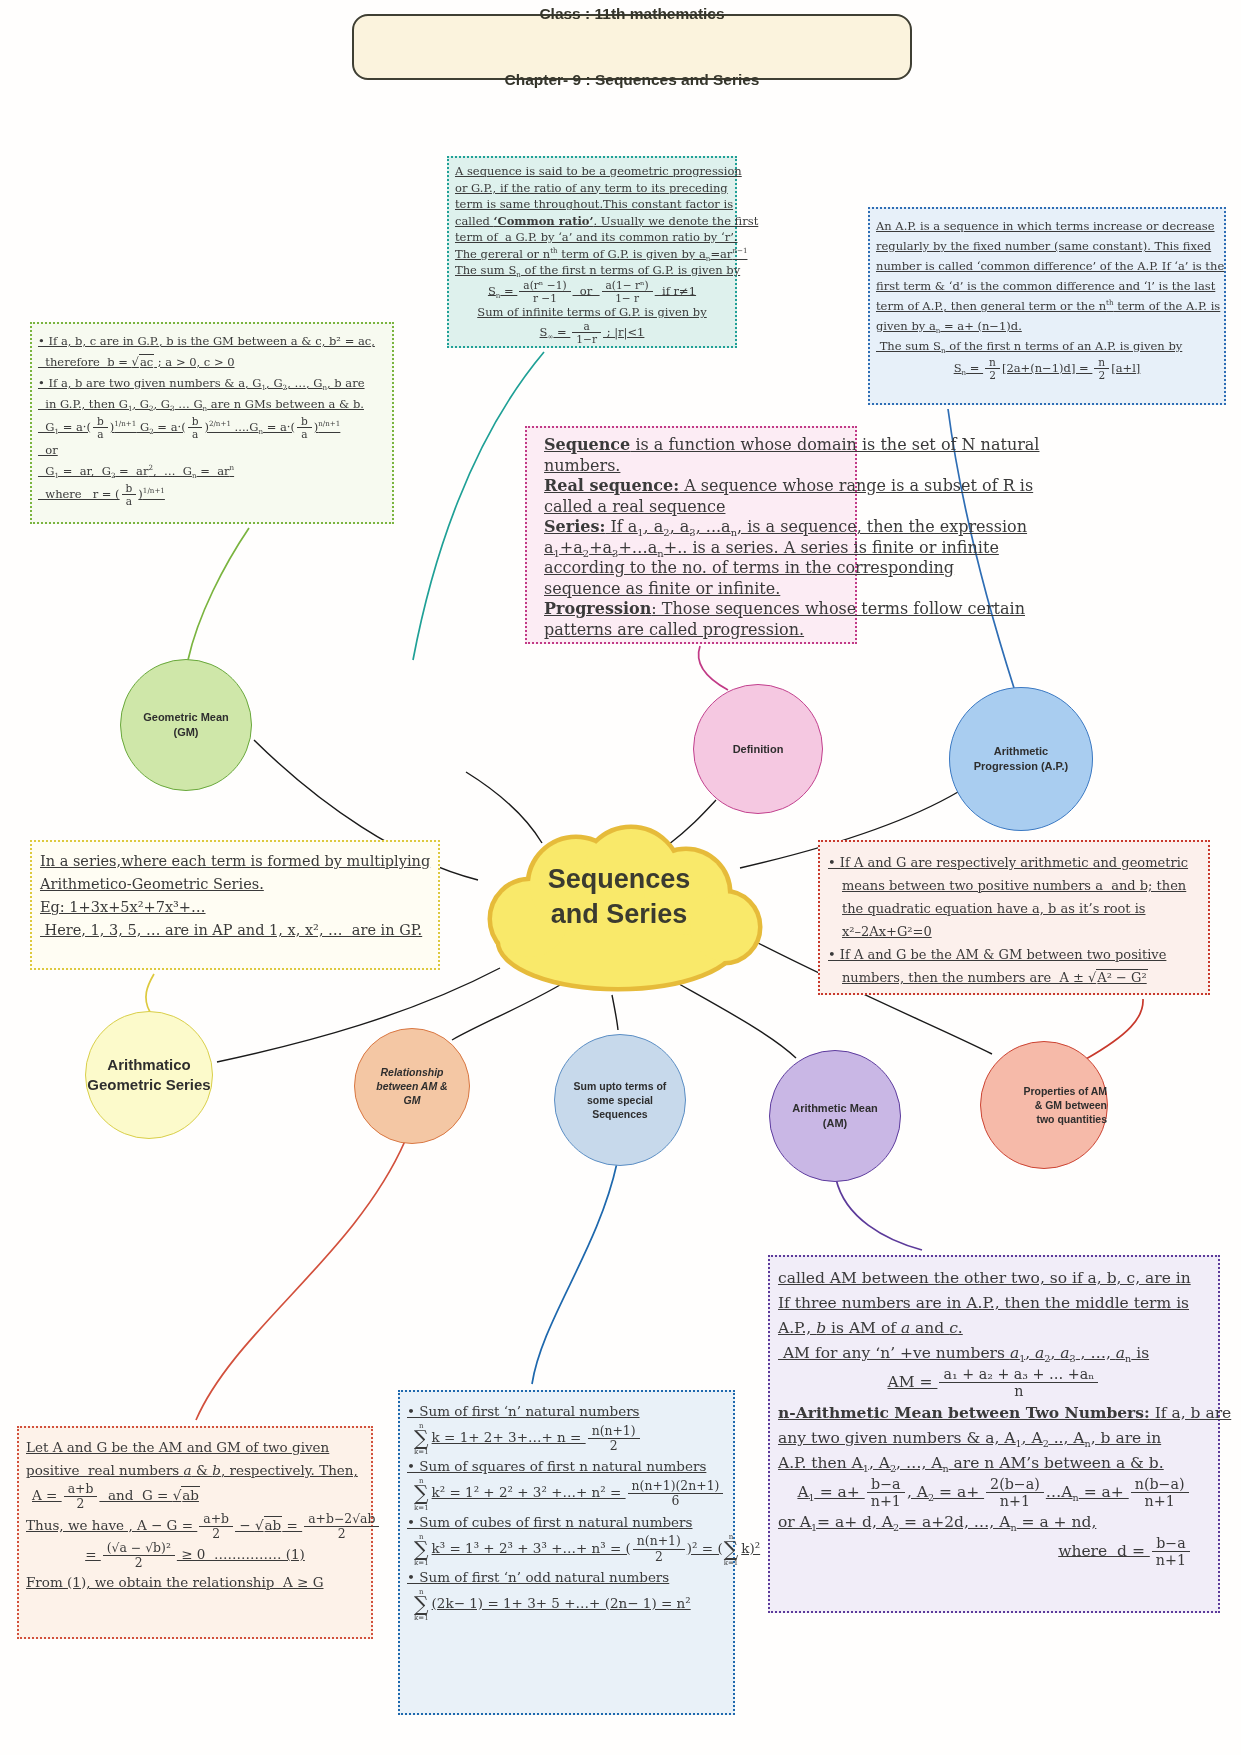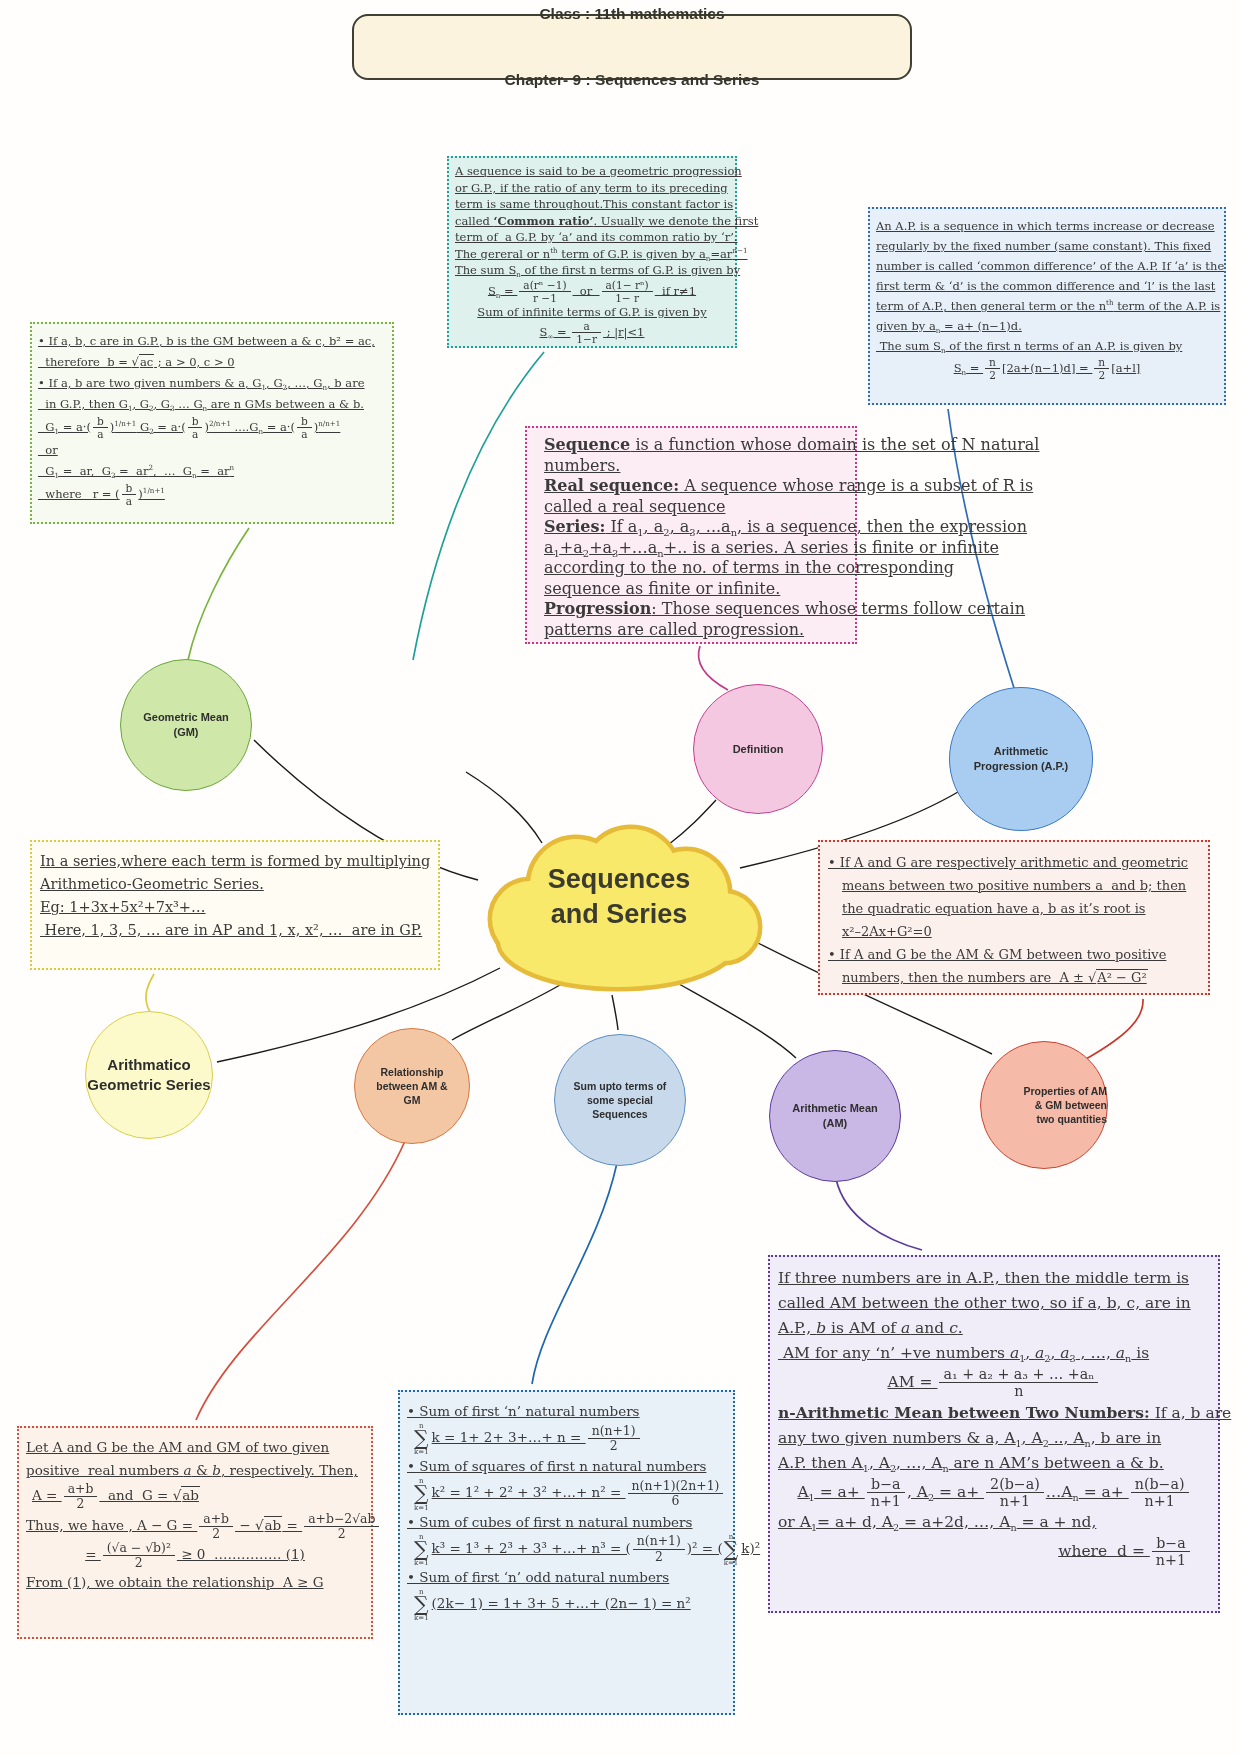--- a/index.html
+++ b/index.html
@@ -61,21 +61,21 @@
   .box-amgm{left:17px;top:1426px;width:356px;height:213px;background:var(--amgm_bg);border-color:var(--amgm_border);
           font-size:13.5px;padding:8px 7px;--lh:23px;}
 
   .node{position:absolute;border-radius:50%;border:1.6px solid;display:flex;flex-direction:column;
         justify-content:center;align-items:center;text-align:center;font-weight:bold;color:#2e2e2e;line-height:1.35;}
   .node-gm{left:120px;top:659px;width:130px;height:130px;background:var(--gm_node_bg);border-color:var(--gm_node_border);font-size:11px;}
   .node-gp{left:353px;top:660px;width:124px;height:124px;background:var(--gp_node_bg);border-color:var(--gp_node_border);font-size:11px;}
   .node-def{left:693px;top:684px;width:128px;height:128px;background:var(--def_node_bg);border-color:var(--def_node_border);font-size:11px;}
   .node-ap{left:949px;top:687px;width:142px;height:142px;background:var(--ap_node_bg);border-color:var(--ap_node_border);font-size:11px;}
   .node-ags{left:85px;top:1011px;width:126px;height:126px;background:var(--ags_node_bg);border-color:var(--ags_node_border);font-size:15px;}
-  .node-rel{left:354px;top:1028px;width:114px;height:114px;background:var(--rel_node_bg);border-color:var(--rel_node_border);font-size:10.5px;}
+  .node-rel{left:354px;top:1028px;width:114px;height:114px;background:var(--rel_node_bg);border-color:var(--rel_node_border);font-size:10.5px;font-style:italic;}
   .node-sum{left:554px;top:1034px;width:130px;height:130px;background:var(--sum_node_bg);border-color:var(--sum_node_border);font-size:10.5px;}
   .node-am{left:769px;top:1050px;width:130px;height:130px;background:var(--am_node_bg);border-color:var(--am_node_border);font-size:11px;}
   .node-props{left:980px;top:1041px;width:126px;height:126px;background:var(--props_node_bg);border-color:var(--props_node_border);font-size:10.5px;align-items:flex-end;}
 
   .cloudshape{position:absolute;left:468px;top:823px;width:302px;height:180px;}
   .cl-stroke *{fill:var(--cloud_bg);stroke:var(--cloud_border);stroke-width:9;}
   .cl-fill *{fill:var(--cloud_bg);}
   .cloudtext{position:absolute;left:468px;top:862px;width:302px;text-align:center;font-weight:bold;
              font-size:27px;line-height:1.3;color:#3b3b30;}
 </style>
@@ -194,22 +194,22 @@
     </div>
   <div class="box box-props">
       <div class="fl">• If A and G are respectively arithmetic and geometric</div>
       <div class="fl ind">means between two positive numbers a  and b; then</div>
       <div class="fl ind">the quadratic equation have a, b as it’s root is</div>
       <div class="fl ind">x²–2Ax+G²=0</div>
       <div class="fl">• If A and G be the AM &amp; GM between two positive</div>
       <div class="fl ind">numbers, then the numbers are  A ± <span>√<span class="rtb">A² − G²</span></span></div>
     </div>
   <div class="box box-am">
+      <div class="fl">called AM between the other two, so if a, b, c, are in</div>
       <div class="fl">If three numbers are in A.P., then the middle term is</div>
-      <div class="fl">called AM between the other two, so if a, b, c, are in</div>
       <div class="fl">A.P., <i>b</i> is AM of <i>a</i> and <i>c</i>.</div>
       <div class="fl"> AM for any ‘n’ +ve numbers <i>a</i><sub>1</sub>, <i>a</i><sub>2</sub>, <i>a</i><sub>3</sub> , …, <i>a</i><sub>n</sub> is</div>
       <div class="fl ctr">AM = <span class="frac"><span class="fn">a₁ + a₂ + a₃ + … +aₙ</span><span class="fd">n</span></span></div>
       <div class="fl"><b>n-Arithmetic Mean between Two Numbers:</b> If a, b are</div>
       <div class="fl">any two given numbers &amp; a, A<sub>1</sub>, A<sub>2</sub> .., A<sub>n</sub>, b are in</div>
       <div class="fl">A.P. then A<sub>1</sub>, A<sub>2</sub>, …, A<sub>n</sub> are n AM’s between a &amp; b.</div>
       <div class="fl ctr">A<sub>1</sub> = a+ <span class="frac"><span class="fn">b−a</span><span class="fd">n+1</span></span>, A<sub>2</sub> = a+ <span class="frac"><span class="fn">2(b−a)</span><span class="fd">n+1</span></span>…A<sub>n</sub> = a+ <span class="frac"><span class="fn">n(b−a)</span><span class="fd">n+1</span></span></div>
       <div class="fl">or A<sub>1</sub>= a+ d, A<sub>2</sub> = a+2d, …, A<sub>n</sub> = a + nd,</div>
       <div class="fl right">where  d = <span class="frac"><span class="fn">b−a</span><span class="fd">n+1</span></span></div>
     </div>

